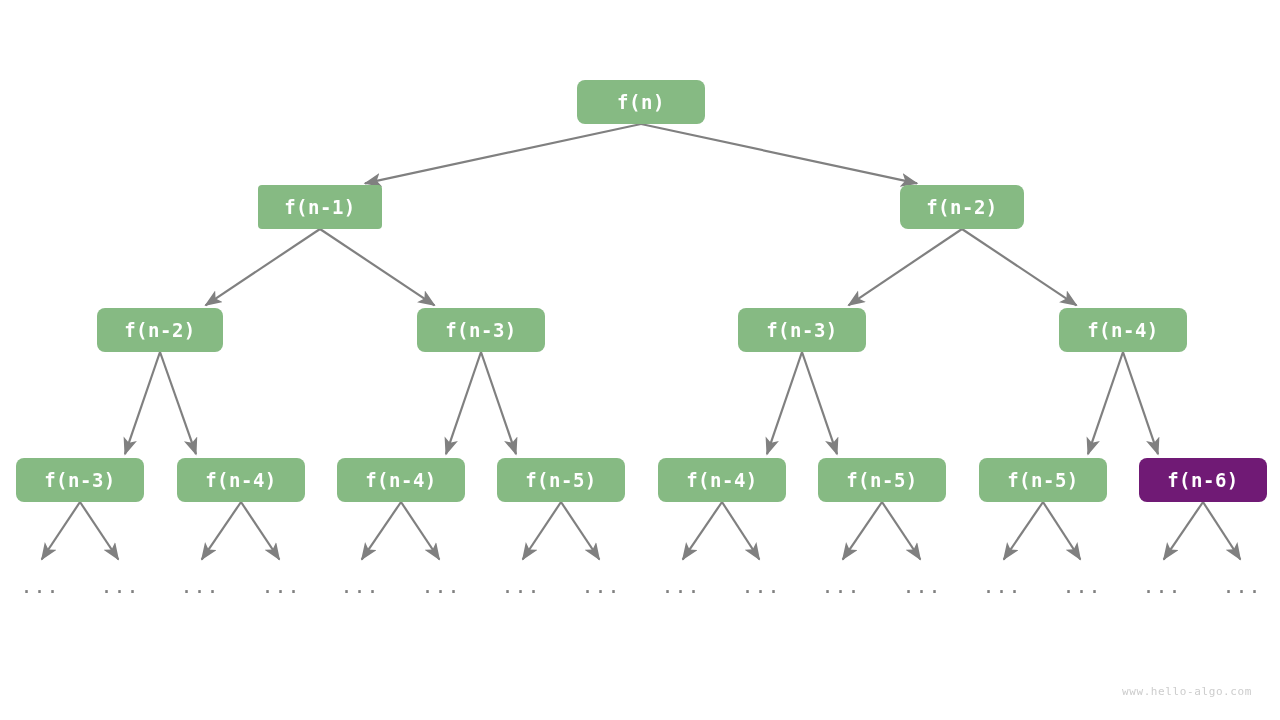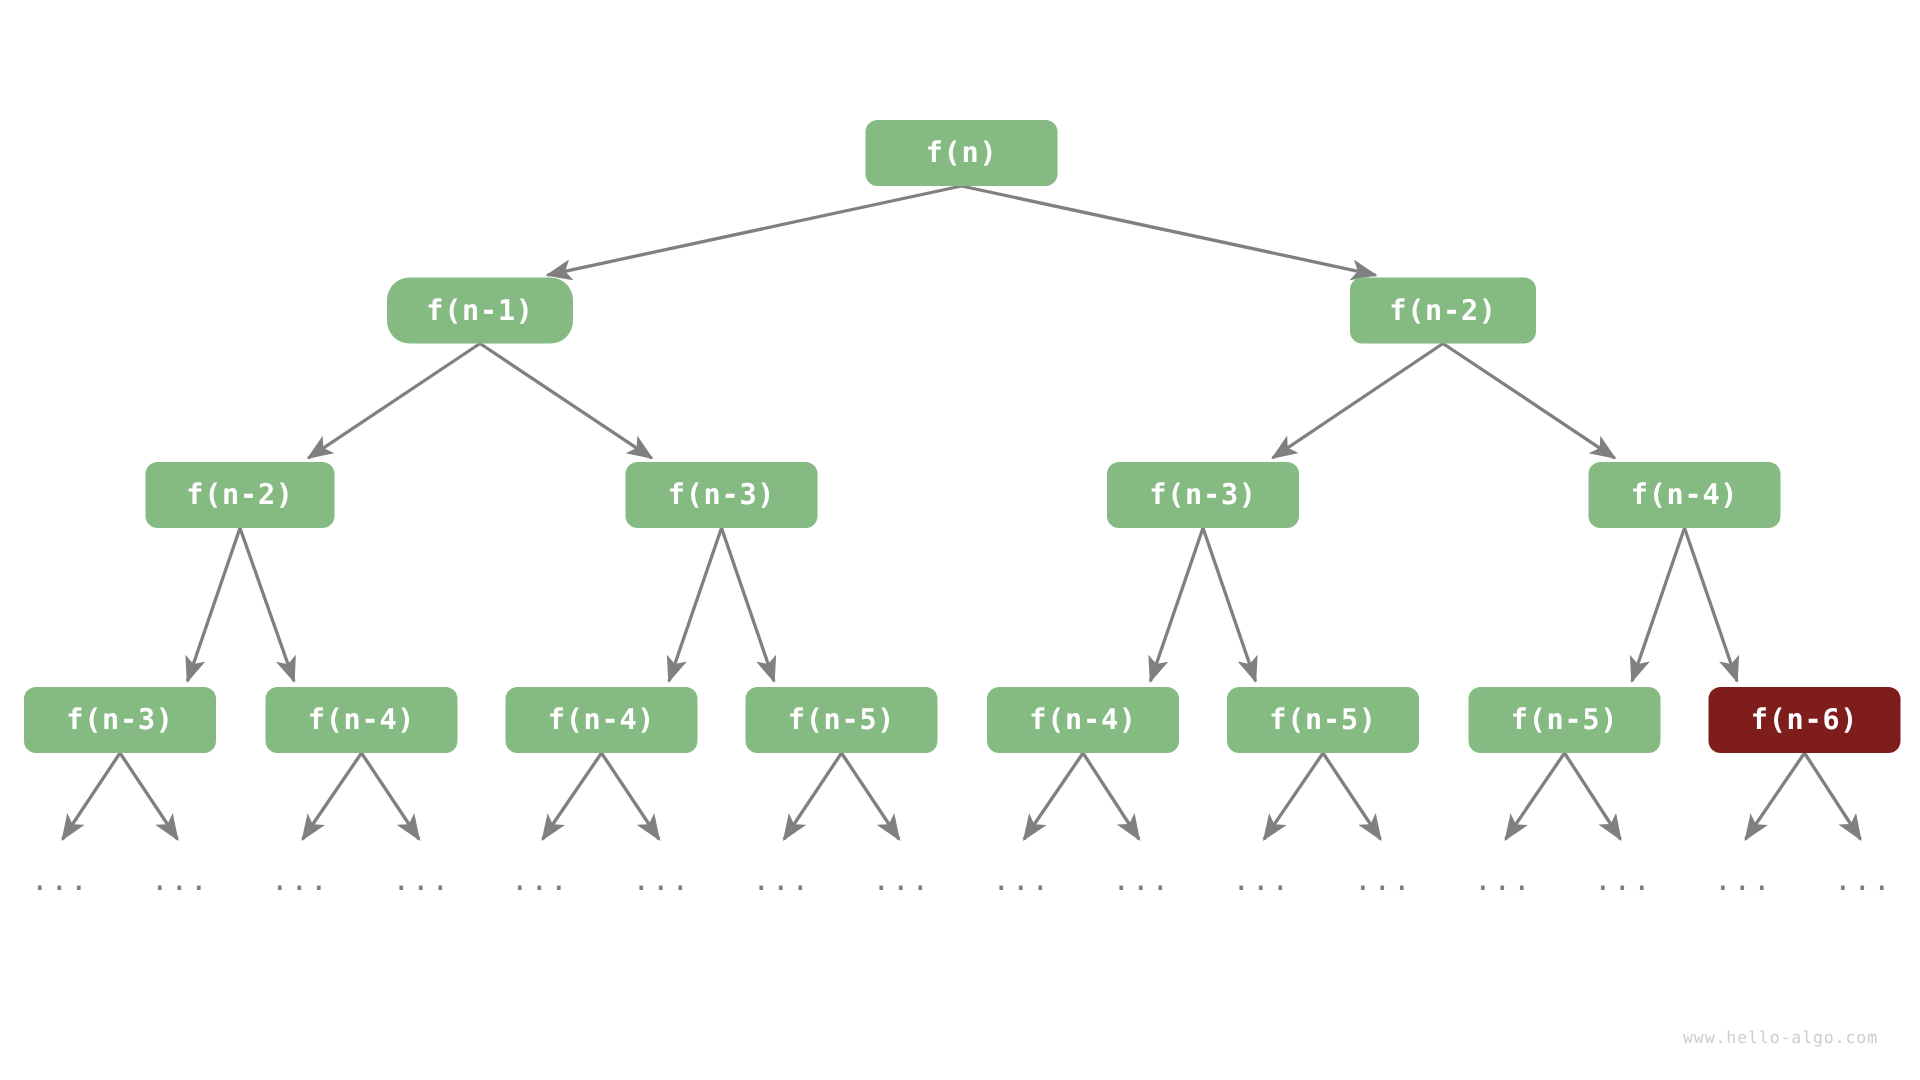--- a/index.html
+++ b/index.html
@@ -103,34 +103,34 @@
         <line x1="882" y1="502" x2="920.3358994113244" y2="559.5038491169864" stroke="#808080" stroke-width="2.2" stroke-linecap="butt" marker-end="url(#arrowhead)"></line>
         <line x1="1043" y1="502" x2="1003.6925715150767" y2="559.5230660754976" stroke="#808080" stroke-width="2.2" stroke-linecap="butt" marker-end="url(#arrowhead)"></line>
         <line x1="1043" y1="502" x2="1080.3650349482139" y2="559.484669151098" stroke="#808080" stroke-width="2.2" stroke-linecap="butt" marker-end="url(#arrowhead)"></line>
         <line x1="1203" y1="502" x2="1163.6925715150767" y2="559.5230660754976" stroke="#808080" stroke-width="2.2" stroke-linecap="butt" marker-end="url(#arrowhead)"></line>
         <line x1="1203" y1="502" x2="1240.3650349482139" y2="559.484669151098" stroke="#808080" stroke-width="2.2" stroke-linecap="butt" marker-end="url(#arrowhead)"></line>
       </g>
   </svg>
 
   <div id="nodes-layer">
       <div class="node" style="width: 128px; height: 44px; left: 577px; top: 80px; background: rgb(134, 186, 131); color: rgb(255, 255, 255); border-radius: 8px;">f(n)</div>
-      <div class="node" style="width: 124px; height: 44px; left: 258px; top: 185px; background: rgb(134, 186, 131); color: rgb(255, 255, 255); border-radius: 15px;">f(n-1)</div>
+      <div class="node" style="width: 124px; height: 44px; left: 258px; top: 185px; background: rgb(134, 186, 131); color: rgb(255, 255, 255); border-radius: 4px;">f(n-1)</div>
       <div class="node" style="width: 124px; height: 44px; left: 900px; top: 185px; background: rgb(134, 186, 131); color: rgb(255, 255, 255); border-radius: 8px;">f(n-2)</div>
       <div class="node" style="width: 126px; height: 44px; left: 97px; top: 308px; background: rgb(134, 186, 131); color: rgb(255, 255, 255); border-radius: 8px;">f(n-2)</div>
       <div class="node" style="width: 128px; height: 44px; left: 417px; top: 308px; background: rgb(134, 186, 131); color: rgb(255, 255, 255); border-radius: 8px;">f(n-3)</div>
       <div class="node" style="width: 128px; height: 44px; left: 738px; top: 308px; background: rgb(134, 186, 131); color: rgb(255, 255, 255); border-radius: 8px;">f(n-3)</div>
       <div class="node" style="width: 128px; height: 44px; left: 1059px; top: 308px; background: rgb(134, 186, 131); color: rgb(255, 255, 255); border-radius: 8px;">f(n-4)</div>
       <div class="node" style="width: 128px; height: 44px; left: 16px; top: 458px; background: rgb(134, 186, 131); color: rgb(255, 255, 255); border-radius: 8px;">f(n-3)</div>
       <div class="node" style="width: 128px; height: 44px; left: 177px; top: 458px; background: rgb(134, 186, 131); color: rgb(255, 255, 255); border-radius: 8px;">f(n-4)</div>
       <div class="node" style="width: 128px; height: 44px; left: 337px; top: 458px; background: rgb(134, 186, 131); color: rgb(255, 255, 255); border-radius: 8px;">f(n-4)</div>
       <div class="node" style="width: 128px; height: 44px; left: 497px; top: 458px; background: rgb(134, 186, 131); color: rgb(255, 255, 255); border-radius: 8px;">f(n-5)</div>
       <div class="node" style="width: 128px; height: 44px; left: 658px; top: 458px; background: rgb(134, 186, 131); color: rgb(255, 255, 255); border-radius: 8px;">f(n-4)</div>
       <div class="node" style="width: 128px; height: 44px; left: 818px; top: 458px; background: rgb(134, 186, 131); color: rgb(255, 255, 255); border-radius: 8px;">f(n-5)</div>
       <div class="node" style="width: 128px; height: 44px; left: 979px; top: 458px; background: rgb(134, 186, 131); color: rgb(255, 255, 255); border-radius: 8px;">f(n-5)</div>
-      <div class="node" style="width: 128px; height: 44px; left: 1139px; top: 458px; background: #7f1d1d; color: rgb(255, 255, 255); border-radius: 8px;">f(n-6)</div>
+      <div class="node" style="width: 128px; height: 44px; left: 1139px; top: 458px; background: #701a75; color: rgb(255, 255, 255); border-radius: 8px;">f(n-6)</div>
     </div>
   <div id="ellipsis-layer">
       <div class="ellipsis" style="left: 40px; top: 586px; color: rgb(128, 128, 128);">...</div>
       <div class="ellipsis" style="left: 120px; top: 586px; color: rgb(128, 128, 128);">...</div>
       <div class="ellipsis" style="left: 200px; top: 586px; color: rgb(128, 128, 128);">...</div>
       <div class="ellipsis" style="left: 281px; top: 586px; color: rgb(128, 128, 128);">...</div>
       <div class="ellipsis" style="left: 360px; top: 586px; color: rgb(128, 128, 128);">...</div>
       <div class="ellipsis" style="left: 441px; top: 586px; color: rgb(128, 128, 128);">...</div>
       <div class="ellipsis" style="left: 521px; top: 586px; color: rgb(128, 128, 128);">...</div>
       <div class="ellipsis" style="left: 601px; top: 586px; color: rgb(128, 128, 128);">...</div>

